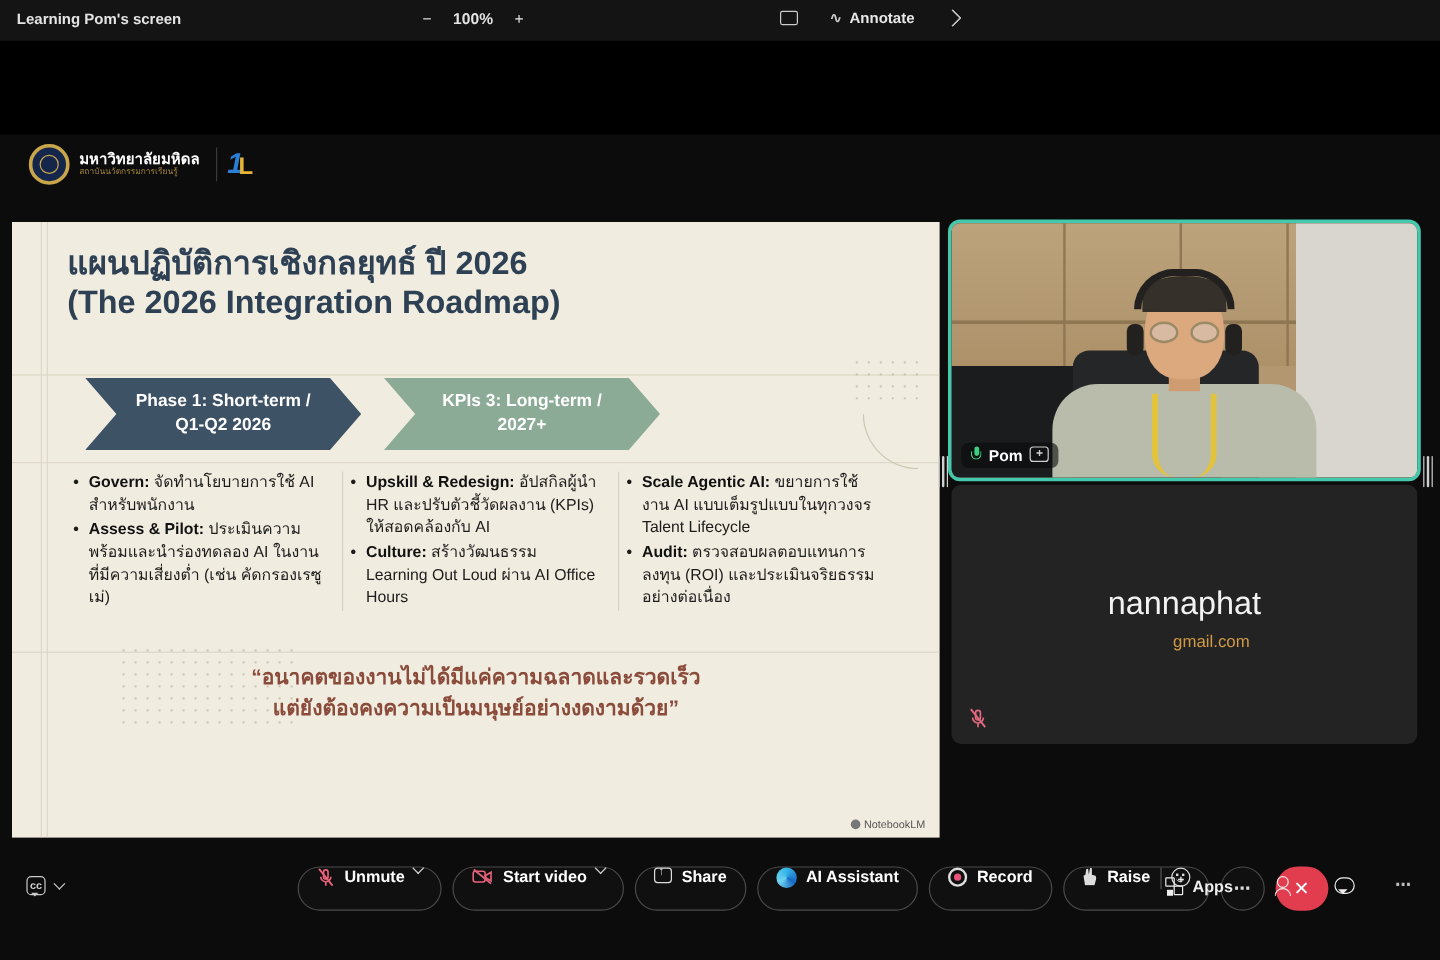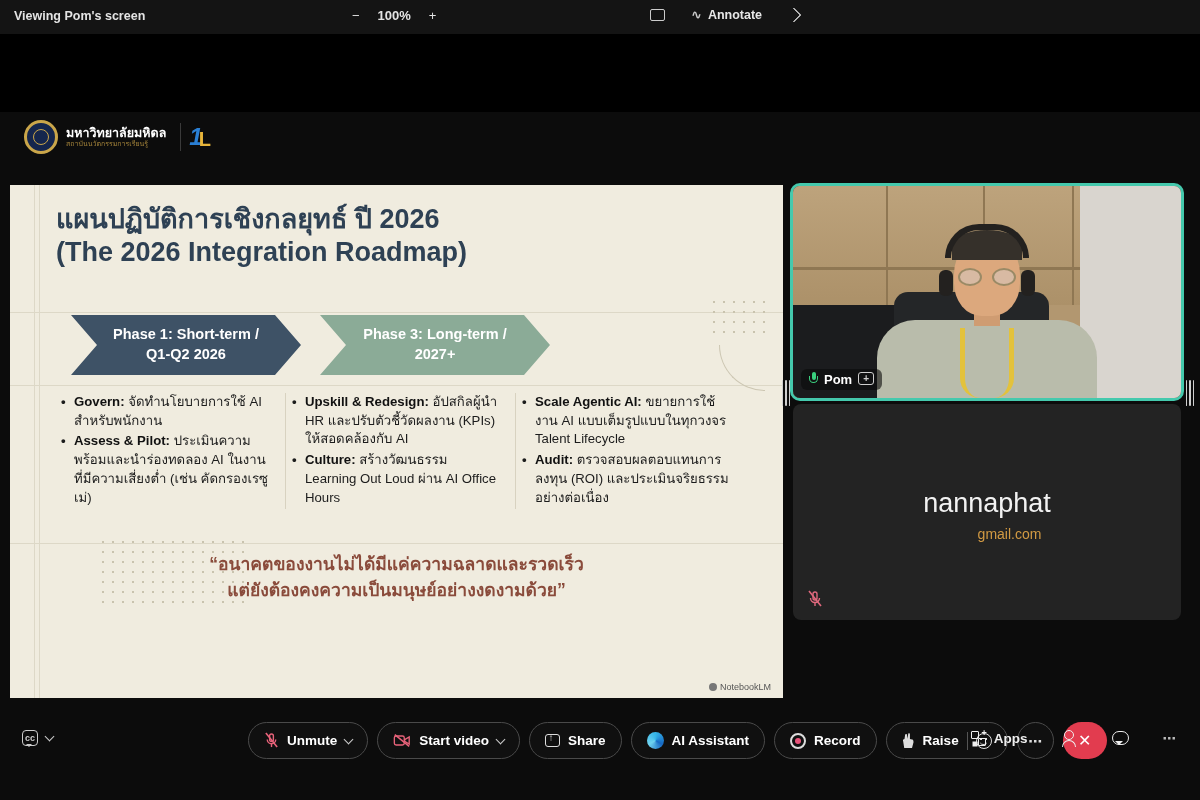--- a/index.html
+++ b/index.html
@@ -160,21 +160,21 @@
   #toolbar { position:absolute; left:0; top:600px; width:1200px; height:60px; }
   .cc-group { position:absolute; left:22px; top:18px; display:flex; align-items:center; gap:8px;
     color:#ddd; }
   .cc-ic { width:16px; height:16px; border:1.5px solid #ccc; border-radius:4px; color:#ccc;
     font-size:9px; font-weight:700; text-align:center; line-height:14px; position:relative; }
   .cc-ic::after { content:""; position:absolute; left:3px; bottom:-5px; border:3px solid transparent;
     border-top-color:#ccc; }
   .chev { width:7px; height:7px; border-right:1.8px solid #ccc; border-bottom:1.8px solid #ccc;
     transform:rotate(45deg); margin-top:-3px; }
   .btn-row { position:absolute; left:248px; top:10px; display:flex; align-items:center; gap:9px; }
-  .pill { height:37px; display:flex; align-items:center; gap:8px; padding:0 15px;
+  .pill { height:37px; display:flex; gap:8px; padding:0 15px;
     background:#101010; border:1px solid #4a4a4a; border-radius:19px; color:#fff;
     font-size:13.5px; font-weight:700; }
   .circle-btn { width:37px; height:37px; border-radius:50%; background:#101010;
     border:1px solid #4a4a4a; color:#ddd; display:flex; align-items:center; justify-content:center;
     font-size:14px; font-weight:700; }
   .leave-btn { width:44px; height:37px; border-radius:19px; background:#e23c4f; border:none;
     color:#fff; display:flex; align-items:center; justify-content:center; font-size:16px;
     font-weight:700; }
   .divider { width:1px; height:18px; background:#555; }
   .ai-ic { width:17px; height:17px; border-radius:50%;
@@ -231,21 +231,21 @@
       <div class="layout-ic"></div>
       <span>Layout</span>
     </div>
     <div class="winbtn">—</div>
     <div class="winbtn">❐</div>
     <div class="winbtn">✕</div>
   </div>
 </div>
 
 <div id="sharebar">
-  <div class="viewing">Viewing Pom's screen</div>
+  <div class="viewing">Learning Pom's screen</div>
   <div class="zoomctl">
     <span>−</span>
     <span style="font-weight:600;">100%</span>
     <span>+</span>
   </div>
   <div class="annotate-grp">
     <div class="mini-monitor"></div>
     <div style="display:flex;align-items:center;gap:6px;">
       <span class="pen-sq">∿</span>
       <span>Annotate</span>
@@ -282,21 +282,21 @@
       <div>แผนปฏิบัติการเชิงกลยุทธ์ ปี 2026</div>
       <div>(The 2026 Integration Roadmap)</div>
     </div>
 
     <div class="phases-row">
       <div class="phase-arrow phase1">
         <span>Phase 1: Short-term /</span>
         <span>Q1-Q2 2026</span>
       </div>
       <div class="phase-arrow phase3">
-        <span>Phase 3: Long-term /</span>
+        <span>KPIs 3: Long-term /</span>
         <span>2027+</span>
       </div>
     </div>
 
     <div class="cols-row">
       <div class="pcol">
         <ul>
           <li><span class="lead">Govern:</span><span> จัดทำนโยบายการใช้ AI สำหรับพนักงาน</span></li>
           <li><span class="lead">Assess &amp; Pilot:</span><span> ประเมินความพร้อมและนำร่องทดลอง AI ในงานที่มีความเสี่ยงต่ำ (เช่น คัดกรองเรซูเม่)</span></li>
         </ul>

